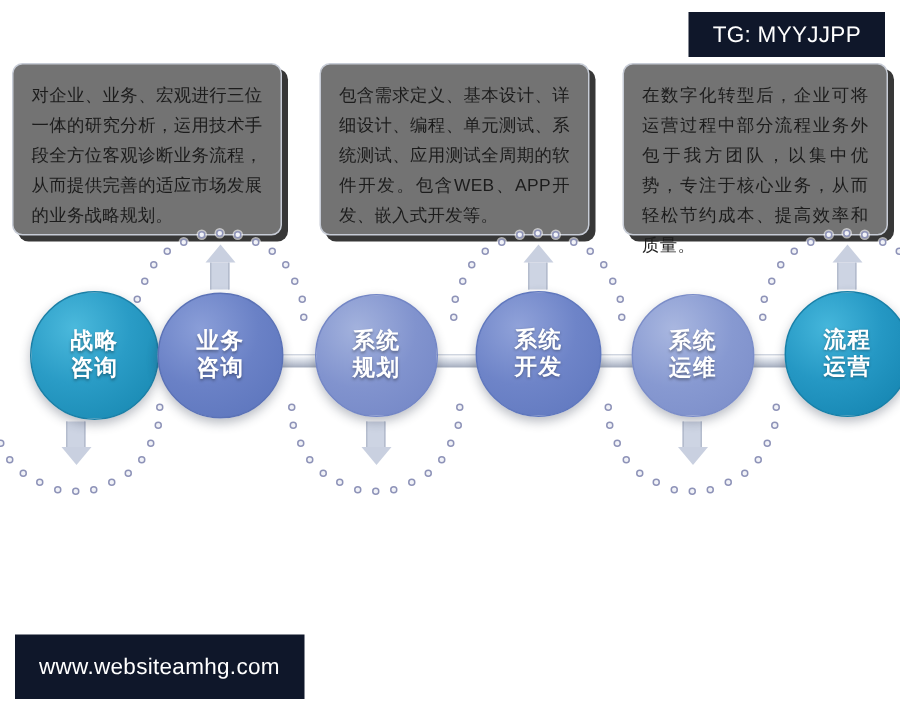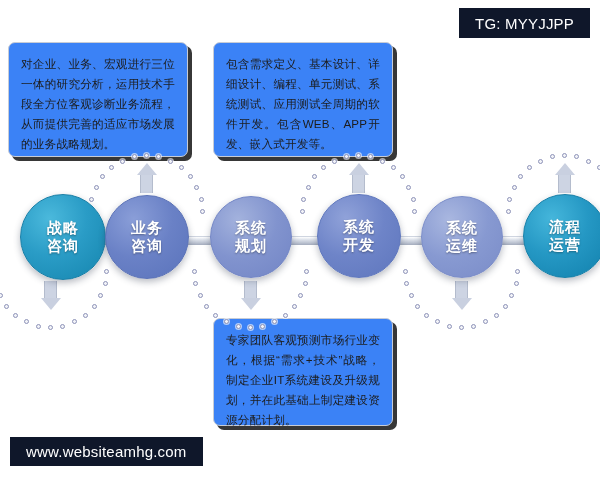--- a/index.html
+++ b/index.html
@@ -21,26 +21,26 @@
     background: #0f172a;
     color: #ffffff;
     font-size: 15px;
     letter-spacing: .2px;
     display: flex;
     align-items: center;
     justify-content: center;
     white-space: nowrap;
   }
   #wm-top   { right: 10px; top: 8px;  height: 30px; padding: 0 16px; }
-  #wm-bot   { left: 10px; bottom: 14px; height: 29px; padding: 0 16px; }
+  #wm-bot   { left: 10px; bottom: 14px; height: 43px; padding: 0 16px; }
 
   
   .info-box {
     position: absolute;
-    background: #3b82f6;
+    background: #737373;
     border: 1px solid #c7ccd6;
     border-radius: 7px;
     box-shadow: 4px 4px 0 0 rgba(20,20,20,.85);
     padding: 11px 12px 10px 12px;
     font-size: 11.6px;
     line-height: 1.72;
     color: #1c1c1c;
     letter-spacing: .2px;
     text-align: justify;
   }
@@ -144,20 +144,21 @@
 </style>
 </head>
 <body>
 
 <div id="stage">
 
   <div class="watermark" id="wm-top">TG: MYYJJPP</div>
 
   <div class="info-box top b-col1">对企业、业务、宏观进行三位一体的研究分析，运用技术手段全方位客观诊断业务流程，从而提供完善的适应市场发展的业务战略规划。</div>
   <div class="info-box top b-col2">包含需求定义、基本设计、详细设计、编程、单元测试、系统测试、应用测试全周期的软件开发。包含WEB、APP开发、嵌入式开发等。</div>
+  <div class="info-box top b-col3">在数字化转型后，企业可将运营过程中部分流程业务外包于我方团队，以集中优势，专注于核心业务，从而轻松节约成本、提高效率和质量。</div>
 
   <div id="rail"></div>
 
   <div class="stem" style="left:140px; top:175px; height:18px;"></div>
   <div class="arrow up" style="left:137px; top:163px;"></div>
 
   <div class="stem" style="left:352px; top:175px; height:18px;"></div>
   <div class="arrow up" style="left:349px; top:163px;"></div>
 
   <div class="stem" style="left:558px; top:175px; height:18px;"></div>
@@ -287,17 +288,16 @@
   </div>
   <div class="node n5">
     <span>系统</span>
     <span>运维</span>
   </div>
   <div class="node n6">
     <span>流程</span>
     <span>运营</span>
   </div>
 
-  <div class="info-box bottom b-col2">专家团队客观预测市场行业变化，根据“需求+技术”战略，制定企业IT系统建设及升级规划，并在此基础上制定建设资源分配计划。</div>
 
   <div class="watermark" id="wm-bot">www.websiteamhg.com</div>
 
 </div>
 
 </body></html>

